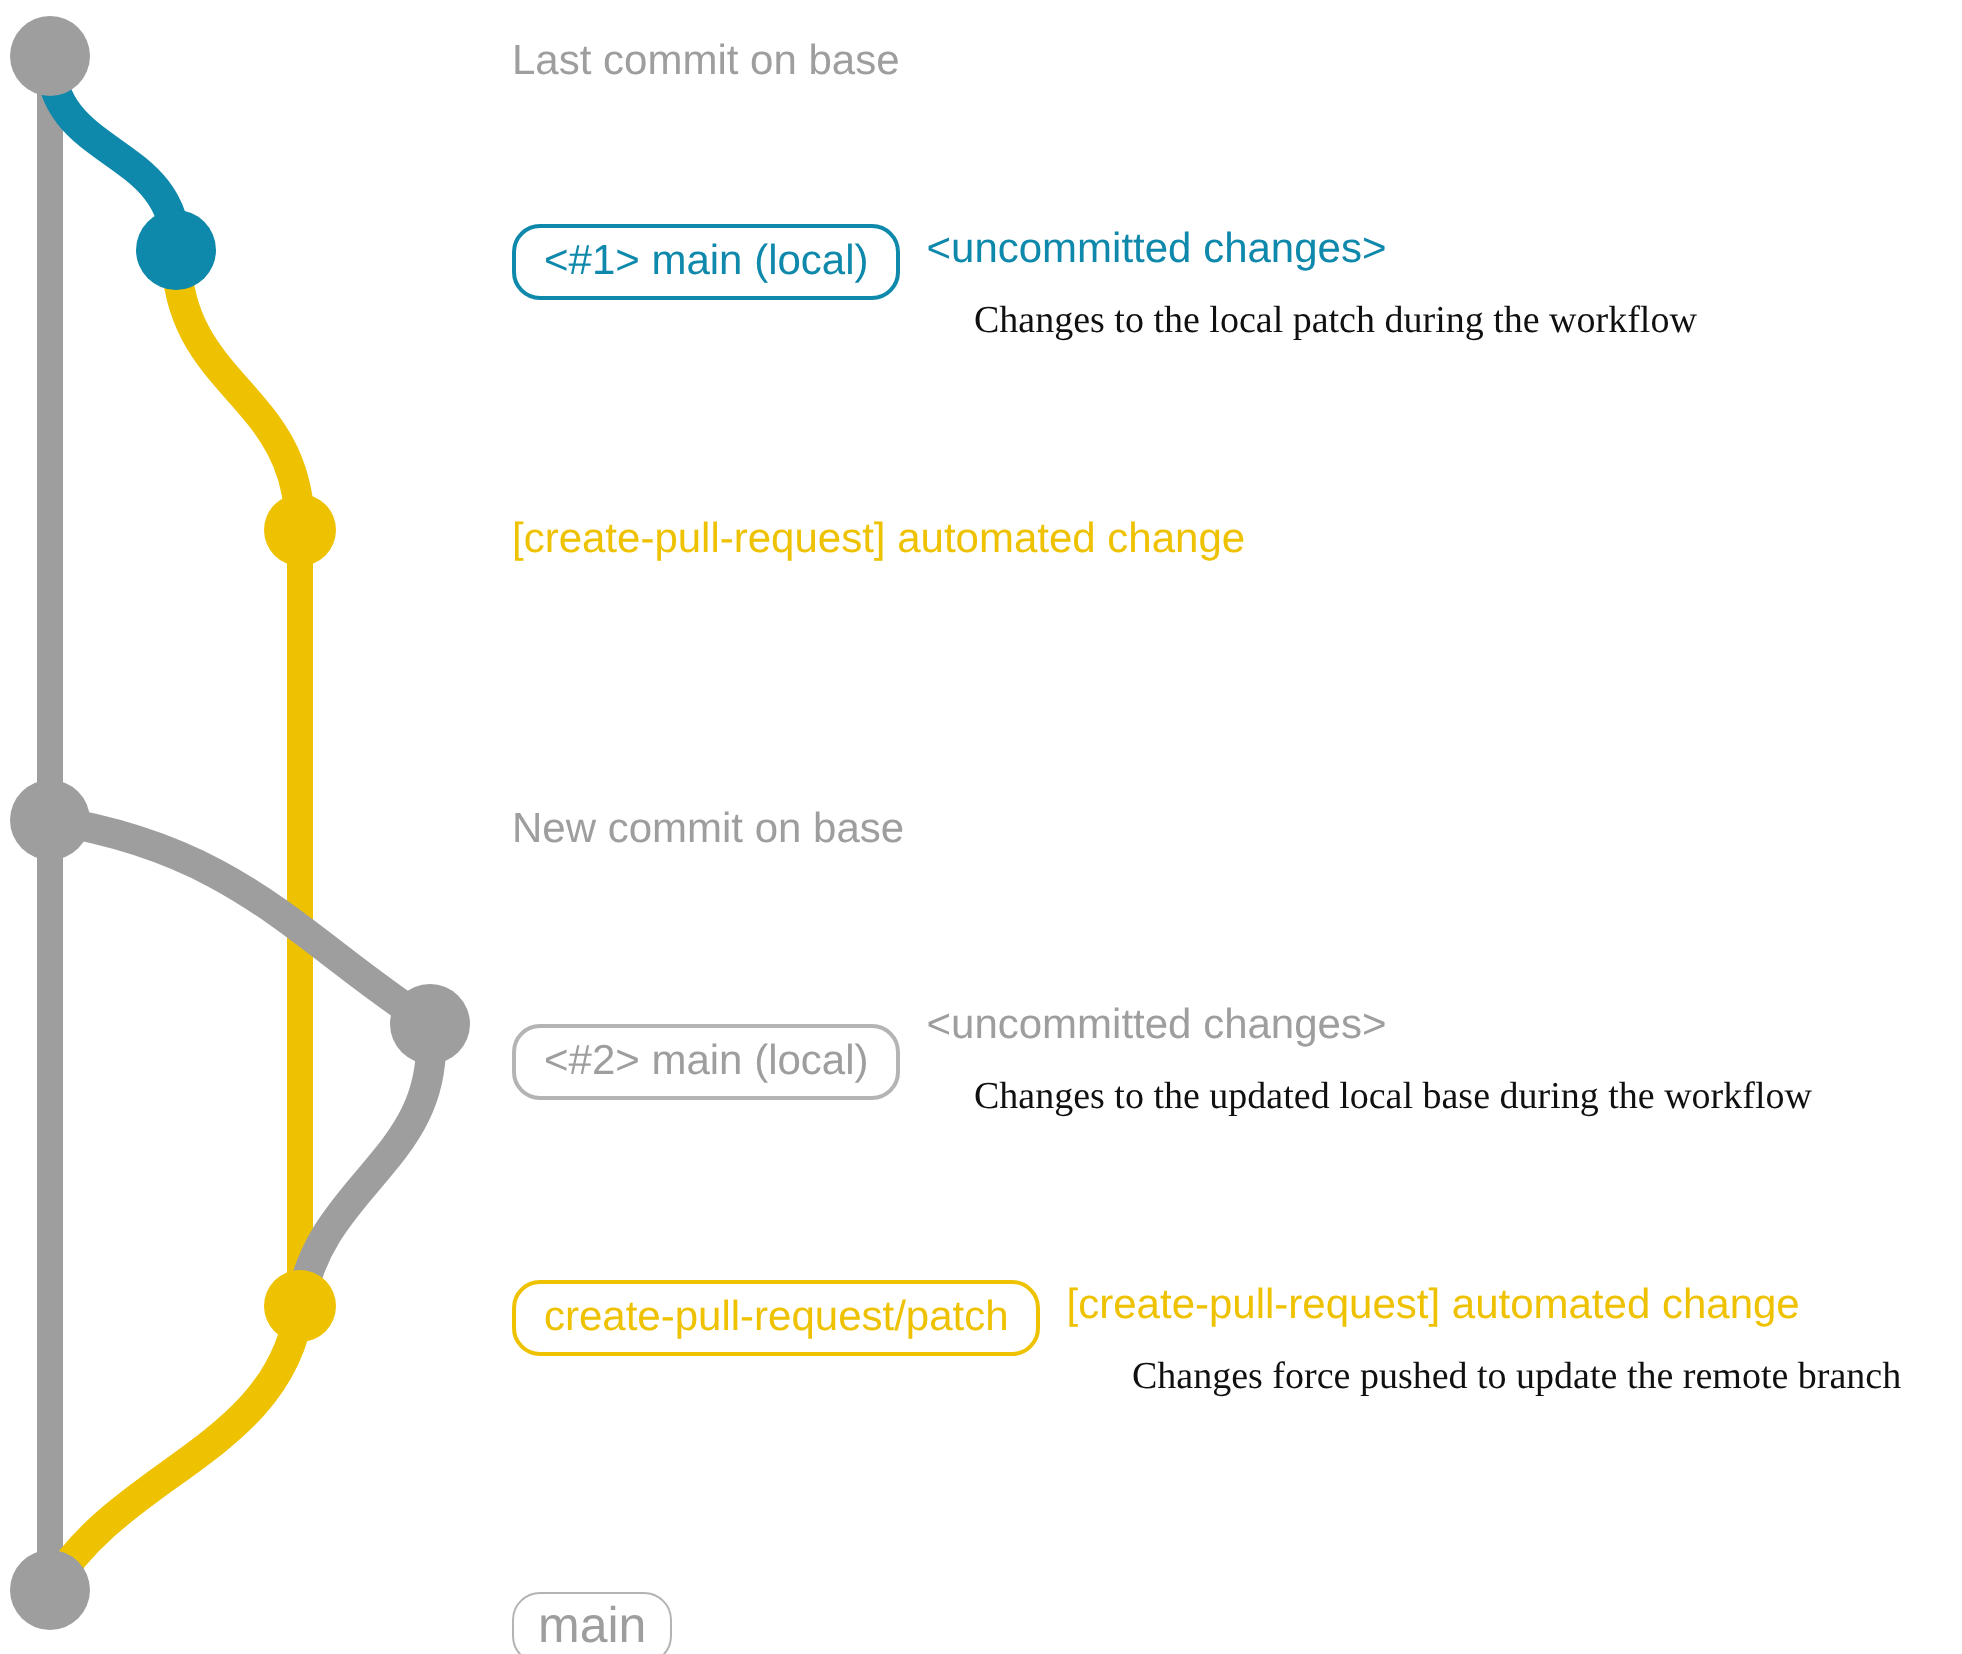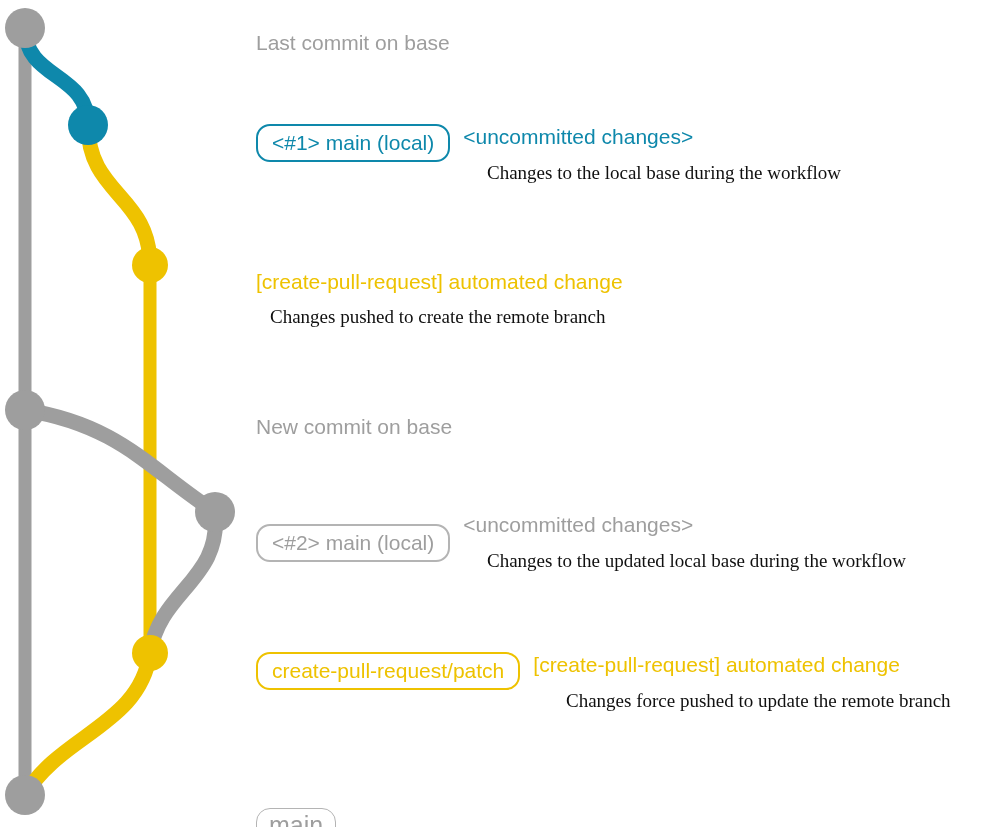--- a/index.html
+++ b/index.html
@@ -24,21 +24,21 @@
     left: 0;
     top: 0;
     width: 981px;
     height: 827px;
   }
 
   
   .layer {
     position: absolute;
     left: 0;
-    top: 16px;
+    top: 4px;
     width: 981px;
     height: 638px;
   }
   .row {
     position: absolute;
     display: block;
   }
 
   
   .headline {
@@ -126,24 +126,23 @@
   </svg>
 
   <div class="layer">
 
     <div class="headline gray row" style="left:256px; top:14px;">Last commit on base</div>
 
     <div class="pillrow" style="left:256px; top:108px;">
       <span class="pill teal">&lt;#1&gt; main (local)</span>
       <span class="msg teal">&lt;uncommitted changes&gt;</span>
     </div>
-    <div class="desc" style="left:487px; top:146px;">Changes to the local base during the workflow</div>
+    <div class="desc" style="left:487px; top:146px;">Changes to the local patch during the workflow</div>
 
     <div class="headline gold row" style="left:256px; top:253px;">[create-pull-request] automated change</div>
-    <div class="desc" style="left:270px; top:290px;">Changes pushed to create the remote branch</div>
 
     <div class="headline gray row" style="left:256px; top:398px;">New commit on base</div>
 
     <div class="pillrow" style="left:256px; top:496px;">
       <span class="pill gray">&lt;#2&gt; main (local)</span>
       <span class="msg gray">&lt;uncommitted changes&gt;</span>
     </div>
     <div class="desc" style="left:487px; top:534px;">Changes to the updated local base during the workflow</div>
 
     <div class="pillrow" style="left:256px; top:636px;">

